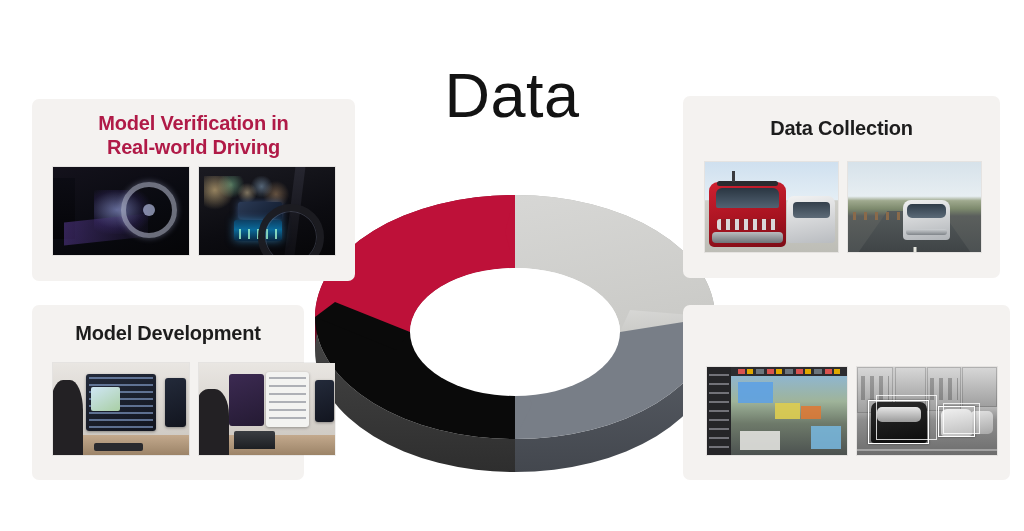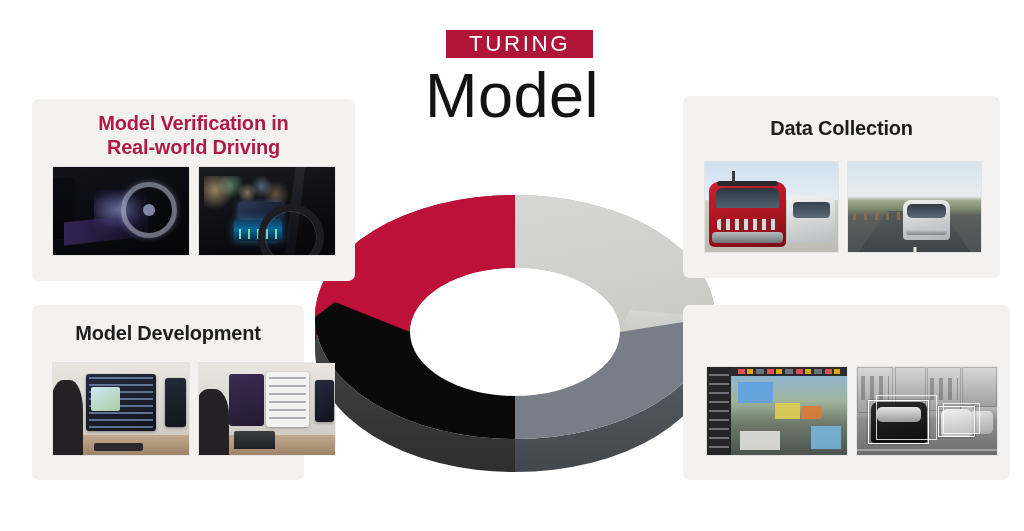--- a/index.html
+++ b/index.html
@@ -181,25 +181,22 @@
   .st-box{position:absolute;border:1.6px solid #ffffff;box-shadow:0 0 2px rgba(0,0,0,.5);}
   .st-box:after{content:"";position:absolute;left:12%;top:-14%;width:100%;height:100%;
     border:1.6px solid rgba(255,255,255,.8);}
   .st-rail{position:absolute;left:0;bottom:4%;width:100%;height:2px;background:rgba(255,255,255,.35);}
 </style>
 </head>
 <body>
 
 <div id="stage">
 
-  <div class="logo-banner">
-    <span class="logo-text">TURING</span>
-  </div>
-
-  <div class="page-title">Model</div>
+
+  <div class="page-title">Data</div>
 
   <div id="donut-wrap">
     <svg viewBox="0 0 430 320" xmlns="http://www.w3.org/2000/svg" aria-hidden="true">
       <defs>
         <linearGradient id="gLightTop" x1="0" y1="0" x2="0.3" y2="1">
           <stop offset="0%" stop-color="#d7d7d5"></stop>
             <stop offset="100%" stop-color="#cbcbc8"></stop>
         </linearGradient>
         <linearGradient id="gLightSide" x1="0" y1="0" x2="0" y2="1">
           <stop offset="0%" stop-color="#b7b7b4"></stop>

